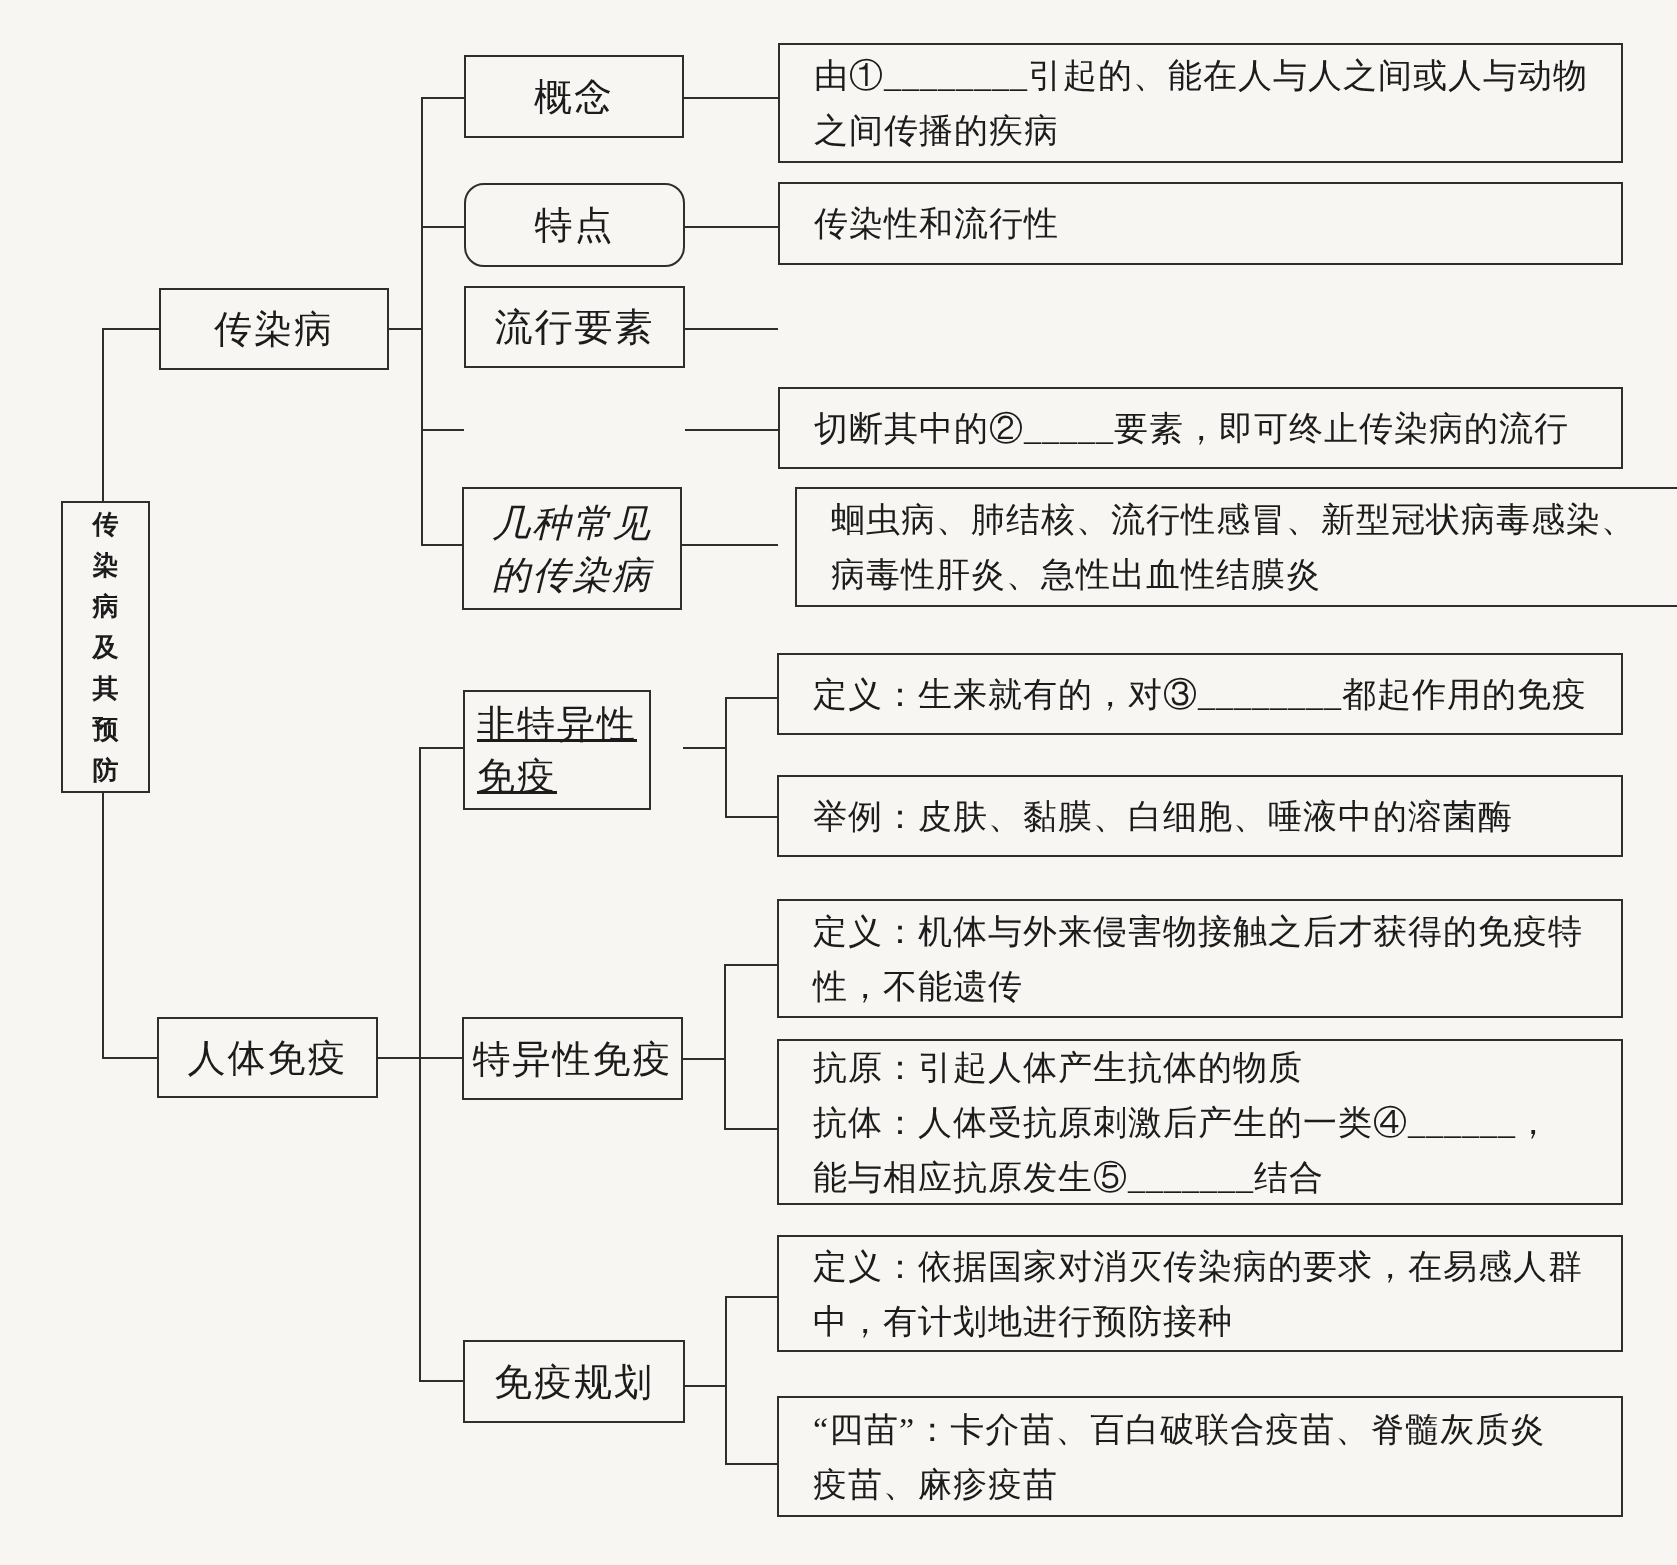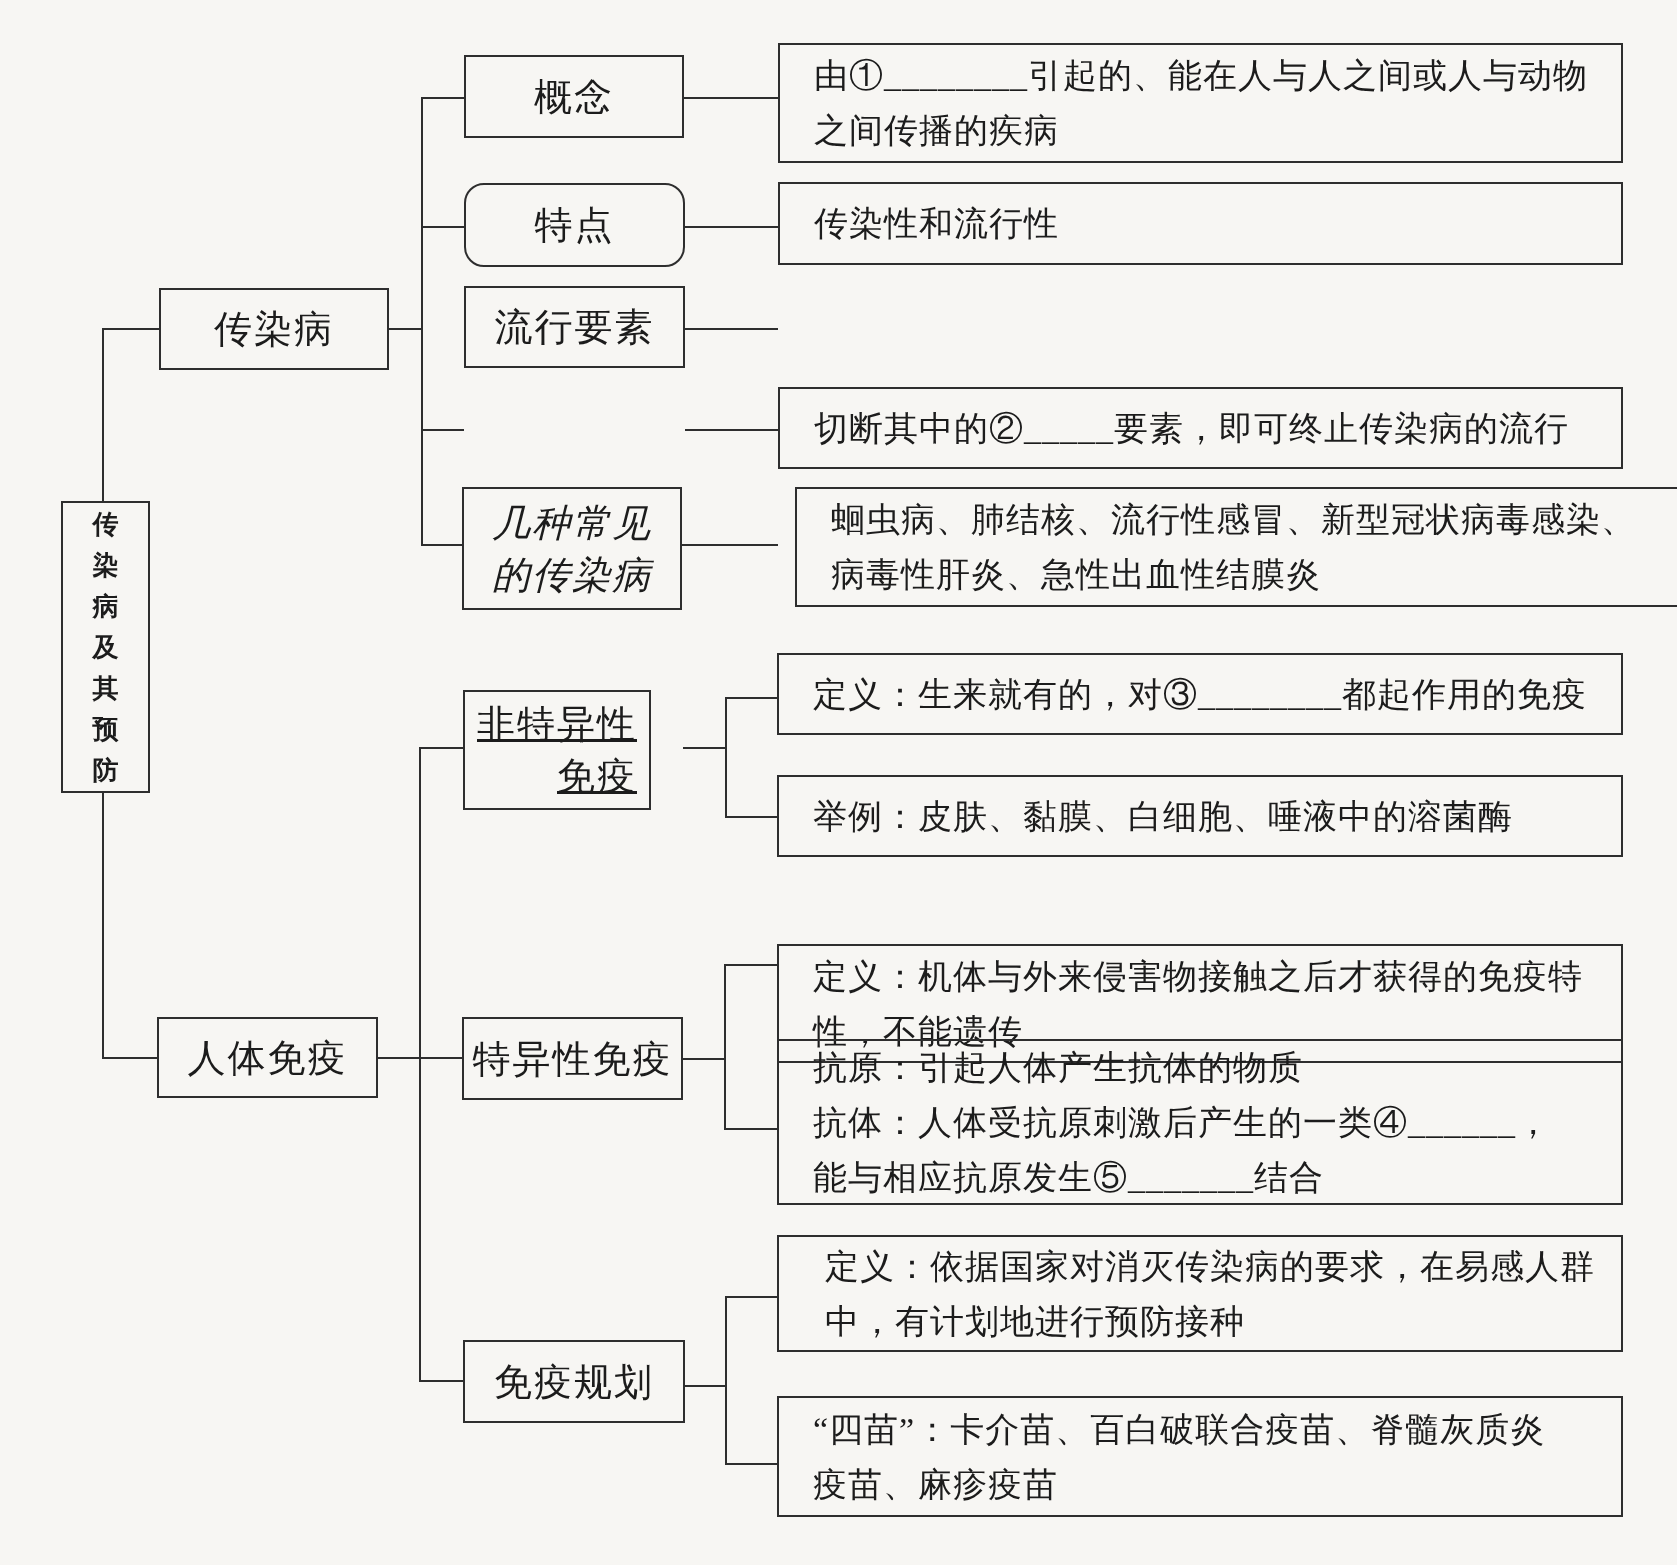--- a/index.html
+++ b/index.html
@@ -21,21 +21,21 @@
     border: 2px solid #2e2e2e;
     box-sizing: border-box;
     display: flex;
     align-items: center;
     justify-content: center;
     background: transparent;
   }
   .label {
     font-size: 38px;
     line-height: 52px;
-    text-align: right;
+    text-align: left;
     letter-spacing: 2px;
     white-space: nowrap;
   }
   .label .ln { display: block; }
   .content {
     justify-content: flex-start;
   }
   .content .text-wrap {
     padding: 0 14px 0 34px;
   }
@@ -146,36 +146,36 @@
       <span class="ln">定义：生来就有的，对③________都起作用的免疫</span>
     </div>
   </div>
 
   <div class="box content" style="left:777px; top:775px; width:846px; height:82px;">
     <div class="text-wrap">
       <span class="ln">举例：皮肤、黏膜、白细胞、唾液中的溶菌酶</span>
     </div>
   </div>
 
-  <div class="box content" style="left:777px; top:899px; width:846px; height:119px;margin-top:45px;">
+  <div class="box content" style="left:777px; top:899px; width:846px; height:119px;">
     <div class="text-wrap">
       <span class="ln">定义：机体与外来侵害物接触之后才获得的免疫特</span>
       <span class="ln">性，不能遗传</span>
     </div>
   </div>
 
   <div class="box content" style="left:777px; top:1039px; width:846px; height:166px;">
     <div class="text-wrap">
       <span class="ln">抗原：引起人体产生抗体的物质</span>
       <span class="ln">抗体：人体受抗原刺激后产生的一类④______，</span>
       <span class="ln">能与相应抗原发生⑤_______结合</span>
     </div>
   </div>
 
-  <div class="box content" style="left:777px; top:1235px; width:846px; height:117px;justify-content:center;">
+  <div class="box content" style="left:777px; top:1235px; width:846px; height:117px;">
     <div class="text-wrap">
       <span class="ln">定义：依据国家对消灭传染病的要求，在易感人群</span>
       <span class="ln">中，有计划地进行预防接种</span>
     </div>
   </div>
 
   <div class="box content" style="left:777px; top:1396px; width:846px; height:121px;">
     <div class="text-wrap">
       <span class="ln">“四苗”：卡介苗、百白破联合疫苗、脊髓灰质炎</span>
       <span class="ln">疫苗、麻疹疫苗</span>

